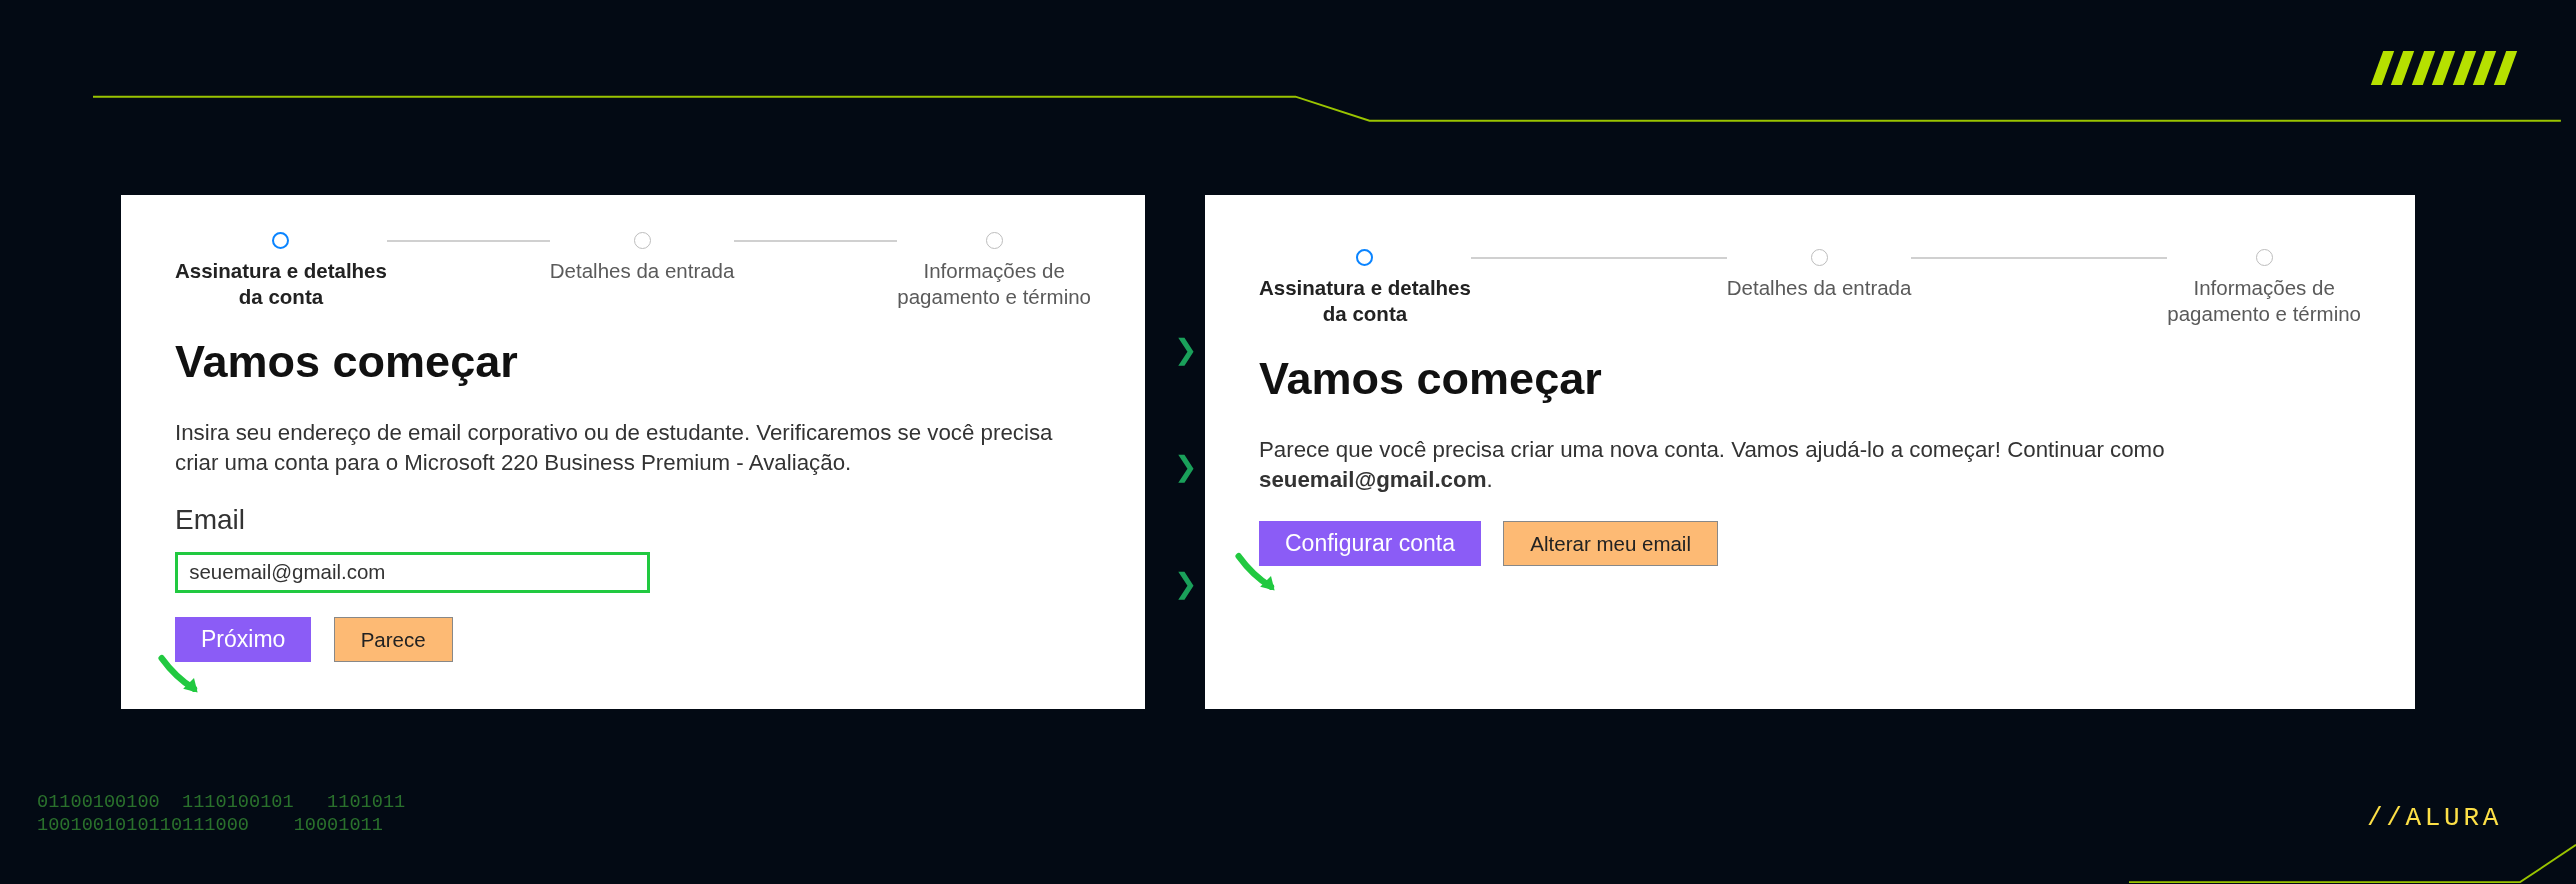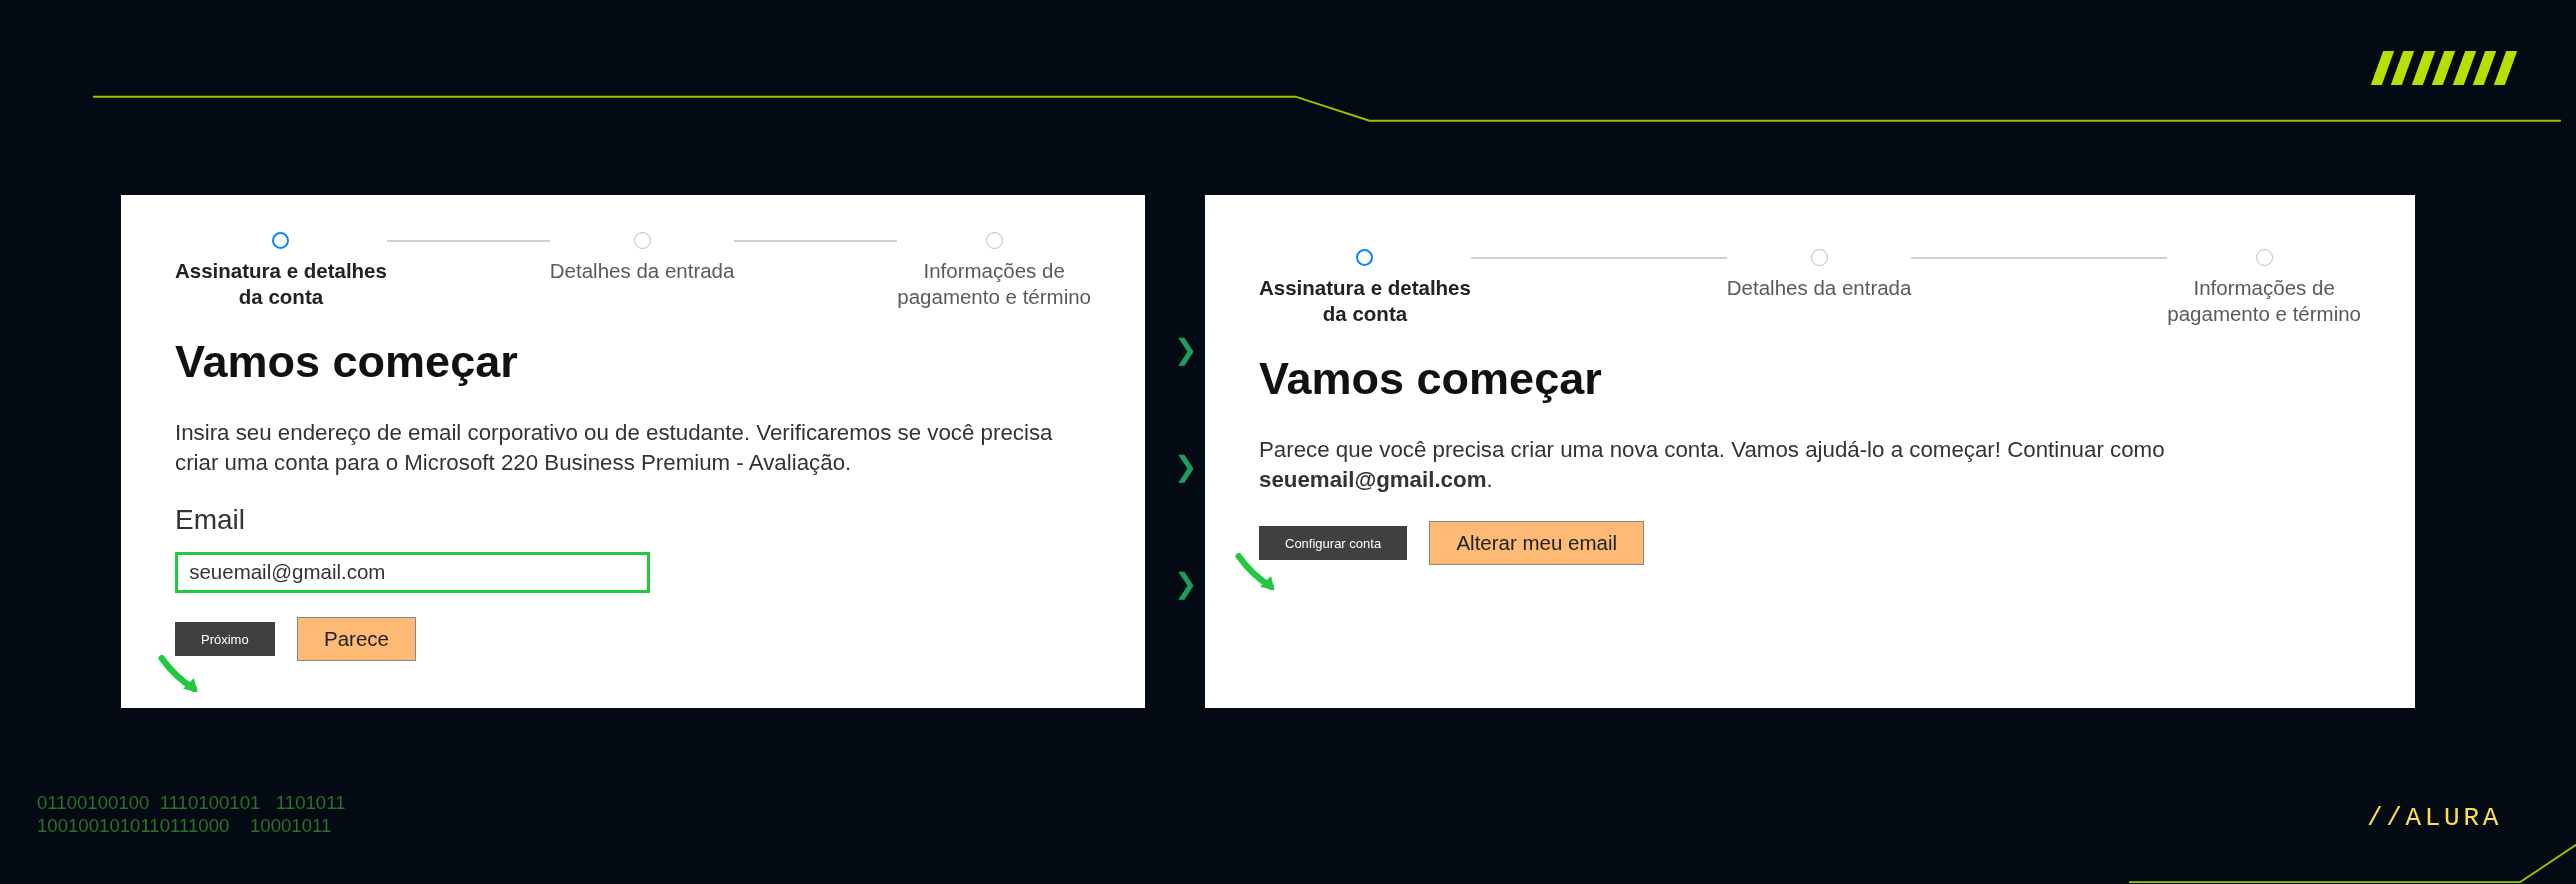--- a/index.html
+++ b/index.html
@@ -115,24 +115,24 @@
     font-size: 20.5px;
     color: #333;
     padding: 0 11.2px;
     border: 3.7px solid #21c940;
     outline: none;
     background: #fff;
   }
 
   .btnrow { margin-top: 24px; display: flex; gap: 22.3px; align-items: center; }
   .btn-primary {
-    background: #404040;
+    background: #8b5cf6;
     color: #fff;
     border: none;
-    font-size: 13px;
+    font-size: 23px;
     padding: 9.3px 26px;
     cursor: pointer;
   }
   .btn-secondary {
     background: #fdba74;
     color: #222;
     border: 0.9px solid #888;
     font-size: 20.5px;
     padding: 9.3px 26px;
     cursor: pointer;
@@ -160,21 +160,21 @@
     font-size: 28px;
     letter-spacing: 3.7px;
   }
 
   
   .binary {
     position: absolute;
     left: 37px;
     bottom: 47px;
     color: #2f7d2f;
-    font-family: Liberation Sans, sans-serif;
+    font-family: Liberation Mono, monospace;
     font-size: 18.6px;
     line-height: 1.25;
     opacity: 0.9;
     white-space: pre;
   }
 
   
   .brandmark {
     position: absolute;
     right: 74px;

